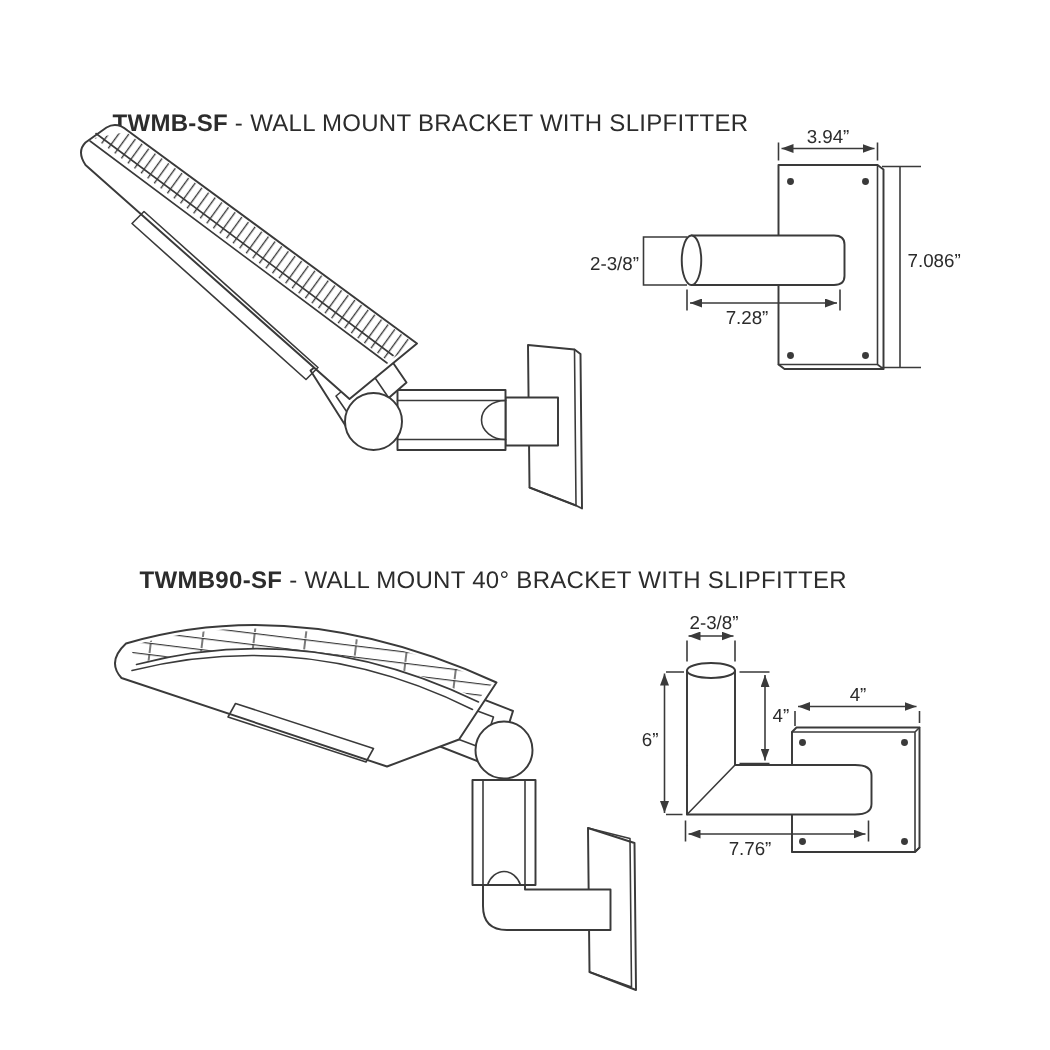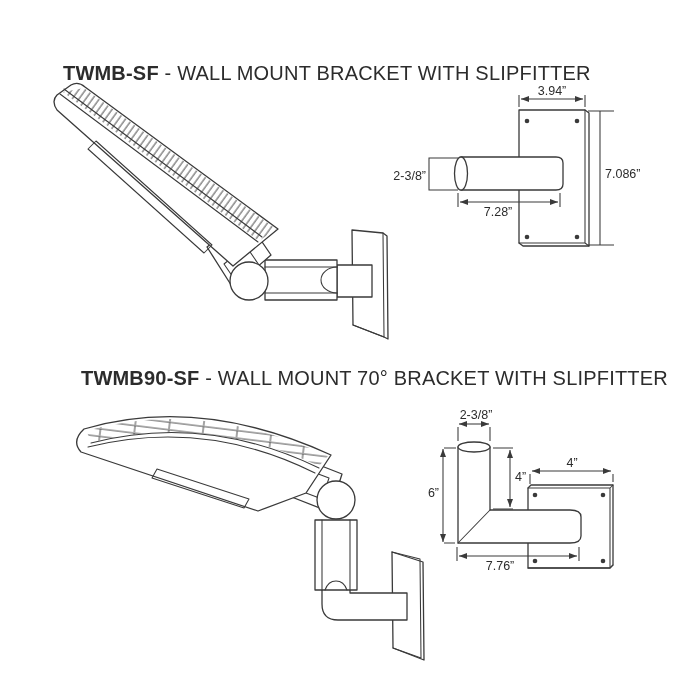--- a/index.html
+++ b/index.html
@@ -8,22 +8,22 @@
     --text-color:#2c2c2c;
   }
   html,body{margin:0;padding:0;background:#fff;}
   .page{
     position:relative;width:700px;height:700px;
     background:var(--background);
     font-family:"Liberation Sans",sans-serif;
     overflow:hidden;
   }
   .sec-title{
-    position:absolute;margin:4px;
-    font-size:20px;font-weight:400;letter-spacing:.2px;
+    position:absolute;margin:16px;
+    font-size:16px;font-weight:400;letter-spacing:.2px;
     color:var(--text-color);white-space:nowrap;
   }
   .sec-title .model{font-weight:700;}
   .drawing{position:absolute;overflow:visible;}
   .ln{fill:none;stroke:var(--line-color);stroke-width:1.3;stroke-linejoin:round;stroke-linecap:round;}
   .fw{fill:#ffffff;stroke:var(--line-color);stroke-width:1.3;stroke-linejoin:round;}
   .thin{stroke-width:1.05;}
   .dm{fill:none;stroke:var(--line-color);stroke-width:1.05;stroke-linecap:butt;}
   .hole{fill:var(--line-color);stroke:none;}
   .arrhead{fill:var(--line-color);}
@@ -114,21 +114,21 @@
     </g>
 
     <g>
       <path class="dm" d="M 458,193 L 458,207 M 560,193 L 560,207"></path>
       <line class="dm" x1="460" y1="202" x2="558" y2="202" marker-start="url(#arr1)" marker-end="url(#arr1)"></line>
       <text class="dim-label" x="498" y="216" text-anchor="middle">7.28”</text>
     </g>
   </svg>
 
   <h2 class="sec-title" style="left:77px;top:363px;">
-    <span class="model">TWMB90-SF</span><span> - WALL MOUNT 70° BRACKET WITH SLIPFITTER</span>
+    <span class="model">TWMB90-SF</span><span> - WALL MOUNT 40° BRACKET WITH SLIPFITTER</span>
   </h2>
 
   <svg class="drawing" style="left:40px;top:398px;" width="395" height="292" viewBox="40 398 395 292">
     <defs>
       <pattern id="slats2" width="34" height="7.5" patternUnits="userSpaceOnUse" patternTransform="rotate(7)">
         <line x1="0" y1="1" x2="34" y2="1" class="pat"></line>
         <line x1="16" y1="1" x2="16" y2="7.5" class="pat" stroke-width="0.7"></line>
       </pattern>
     </defs>
 

